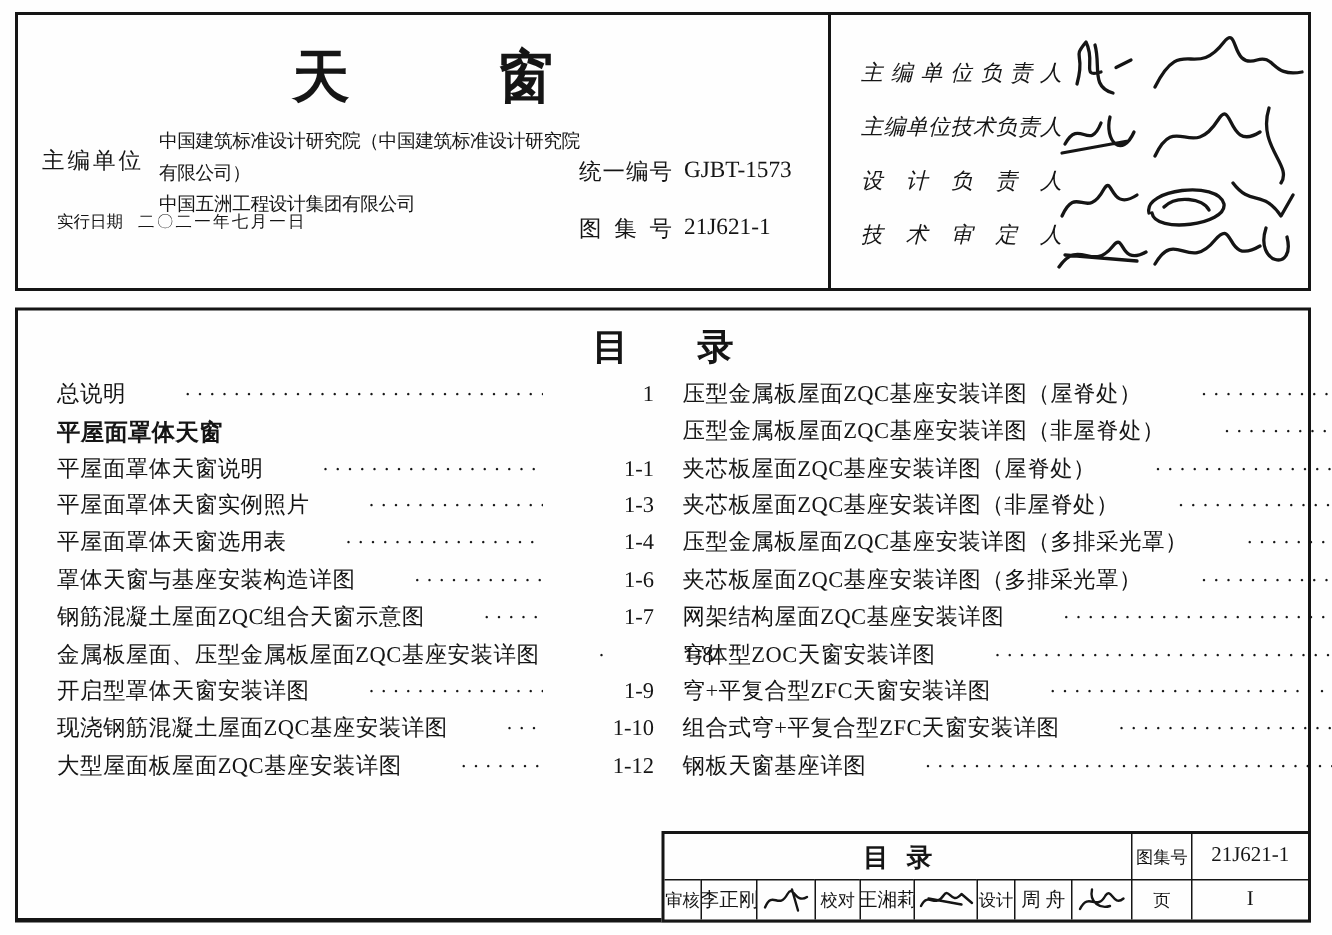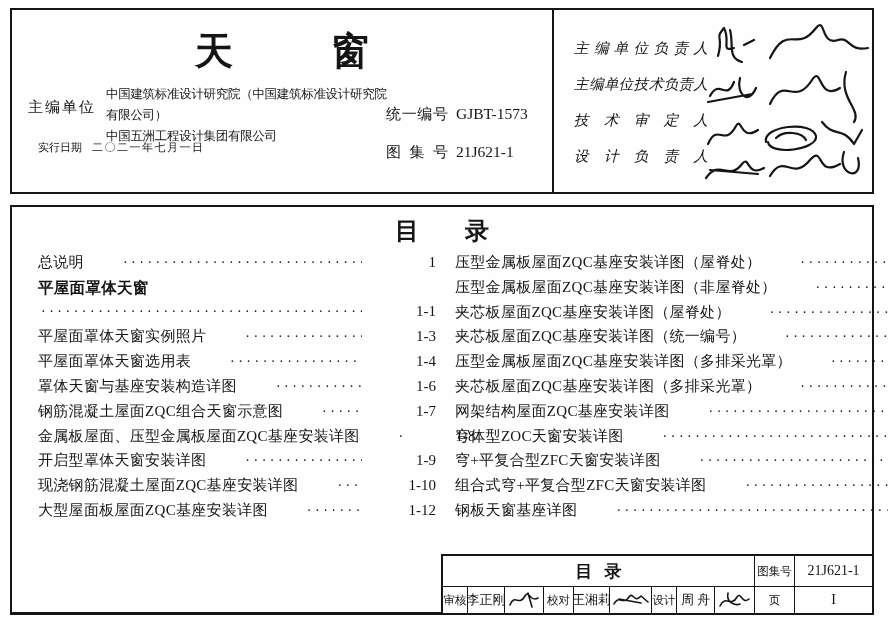--- a/index.html
+++ b/index.html
@@ -141,23 +141,23 @@
     </div>
 
     <div class="top-divider"></div>
 
     <div class="officials">
 
         <div class="official-label">主编单位负责人</div>
 
         <div class="official-label">主编单位技术负责人</div>
 
+        <div class="official-label">设计负责人</div>
+
         <div class="official-label">技术审定人</div>
-
-        <div class="official-label">设计负责人</div>
 
     </div>
 
     <svg class="sig-canvas" width="176" height="172" viewBox="0 0 176 172">
       <path class="sig-stroke" d="M18,38 C24,16 14,22 24,10 C31,24 20,34 34,30 M30,12 C34,26 27,40 42,44 M44,27 L54,22"></path>
       <path class="sig-stroke" d="M70,40 C88,4 96,36 116,10 C126,-2 120,28 138,22 C150,18 148,34 168,30"></path>
       <path class="sig-stroke" d="M10,78 C20,60 26,84 34,64 M8,84 L52,76 M40,60 C36,76 48,88 56,70"></path>
       <path class="sig-stroke" d="M70,86 C84,56 94,90 112,62 C122,46 118,84 140,70 M146,54 C138,80 162,92 154,104"></path>
       <path class="sig-stroke" d="M8,126 C18,104 24,130 36,108 C42,98 40,124 58,112"></path>
       <path class="sig-stroke" d="M66,124 C62,108 112,102 116,118 C118,132 70,138 68,124 M76,120 C84,112 102,114 106,122 M122,104 C134,120 142,108 154,126 L162,112"></path>
@@ -178,20 +178,21 @@
             <span class="toc-page">1</span>
           </div>
 
           <div class="toc-row section-header">
             <span class="toc-title">平屋面罩体天窗</span>
             <span class="toc-dots"></span>
             <span class="toc-page"></span>
           </div>
 
           <div class="toc-row">
+            <span class="toc-title">平屋面罩体天窗说明</span>
             <span class="toc-dots"></span>
             <span class="toc-page">1-1</span>
           </div>
 
           <div class="toc-row">
             <span class="toc-title">平屋面罩体天窗实例照片</span>
             <span class="toc-dots"></span>
             <span class="toc-page">1-3</span>
           </div>
 
@@ -252,21 +253,21 @@
 
           </div>
 
           <div class="toc-row">
             <span class="toc-title">夹芯板屋面ZQC基座安装详图（屋脊处）</span>
             <span class="toc-dots"></span>
 
           </div>
 
           <div class="toc-row">
-            <span class="toc-title">夹芯板屋面ZQC基座安装详图（统一编号）</span>
+            <span class="toc-title">夹芯板屋面ZQC基座安装详图（非屋脊处）</span>
             <span class="toc-dots"></span>
 
           </div>
 
           <div class="toc-row">
             <span class="toc-title">压型金属板屋面ZQC基座安装详图（多排采光罩）</span>
             <span class="toc-dots"></span>
 
           </div>
 

